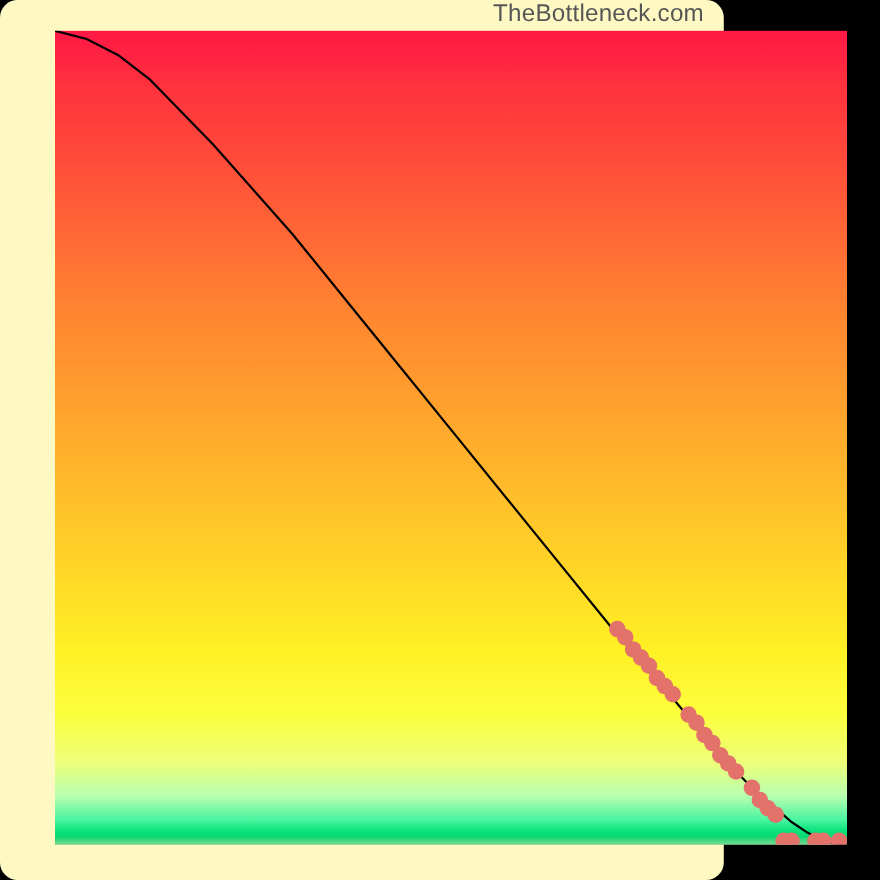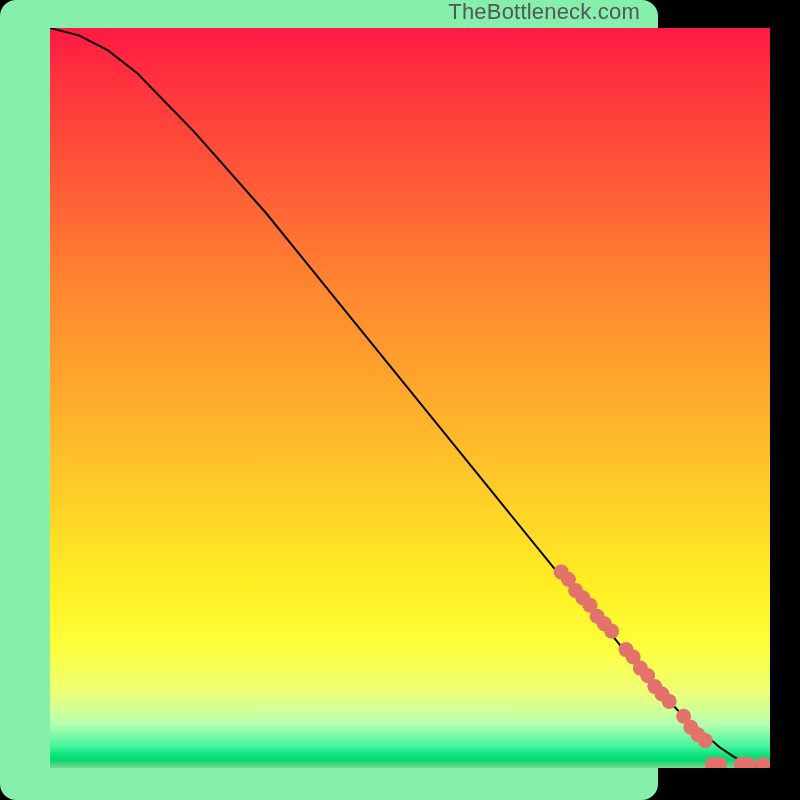--- a/index.html
+++ b/index.html
@@ -1,21 +1,21 @@
 <!DOCTYPE html>
 <html><head>
 <meta charset="utf-8">
 <style>
   * { margin: 0; padding: 0; box-sizing: border-box; }
   html, body { width: 800px; height: 800px; background: #000; overflow: hidden; }
   .stage {
     position: relative;
     width: 658px;
     height: 800px;
-    background: #86efac;
+    background: #fef9c3;
     border-radius: 16px;
   }
   .attribution {
     position: absolute;
     top: 1px;
     right: 18px;
     font: 400 22px/1 Arial, Helvetica, sans-serif;
     color: #565656;
     letter-spacing: 0.2px;
   }

